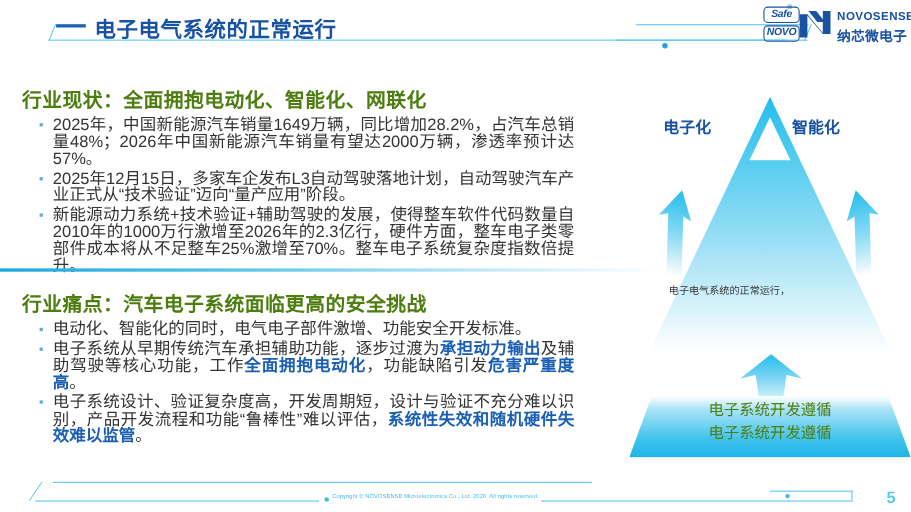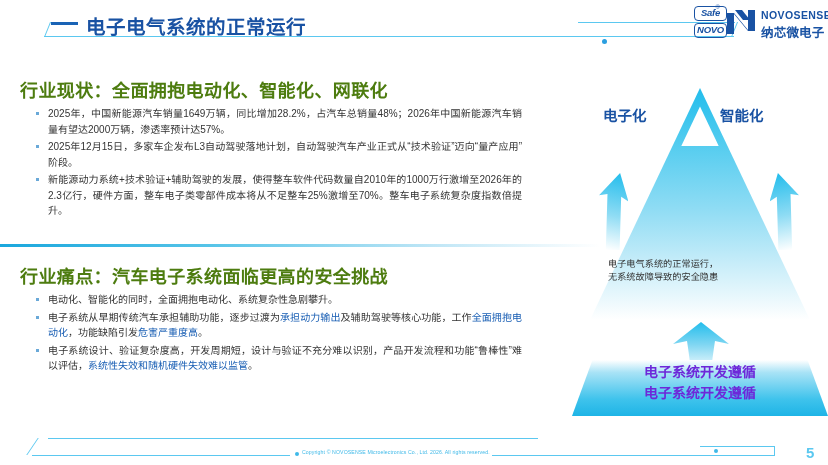--- a/index.html
+++ b/index.html
@@ -191,38 +191,38 @@
   .bullets {
     position: absolute;
     width: 490px;
   }
   #sec1-bullets { left: 32px; top: 106px; }
   #sec2-bullets { left: 32px; top: 292px; }
 
   .bullet {
     position: relative;
     padding-left: 16px;
-    font-size: 10px;
+    font-size: 15px;
     line-height: 15.5px;
     color: #333333;
     margin-bottom: 2px;
     text-align: justify;
   }
   .bullet::before {
     content: "";
     position: absolute;
     left: 4px;
     top: 6px;
     width: 3px;
     height: 3px;
     background: #6aa9d8;
   }
   .bullet b {
     color: #1a5fb4;
-    font-weight: normal;
+    font-weight: bold;
   }
 
   
   .diagram {
     position: absolute;
     left: 572px;
     top: 60px;
     width: 256px;
     height: 355px;
   }
@@ -292,22 +292,22 @@
     clip-path: polygon(8% 0%, 92% 0%, 100% 100%, 0% 100%);
     background: linear-gradient(to bottom, #ffffff 0%, #a9e3f6 22%, #3fc3ec 70%, #1eb4e6 100%);
   }
   .base-text {
     position: absolute;
     left: 0px;
     top: 302px;
     width: 256px;
     text-align: center;
     font-size: 14px;
-    font-weight: bold;
-    color: #6d28d9;
+    font-weight: normal;
+    color: #4d7c0f;
     line-height: 21px;
   }
 
   
   .footer {
     position: absolute;
     left: 0;
     top: 430px;
     width: 828px;
     height: 35px;
@@ -433,21 +433,21 @@
   <div class="bullets" id="sec1-bullets">
     <div class="bullet">2025年，中国新能源汽车销量1649万辆，同比增加28.2%，占汽车总销量48%；2026年中国新能源汽车销量有望达2000万辆，渗透率预计达57%。</div>
     <div class="bullet">2025年12月15日，多家车企发布L3自动驾驶落地计划，自动驾驶汽车产业正式从“技术验证”迈向“量产应用”阶段。</div>
     <div class="bullet">新能源动力系统+技术验证+辅助驾驶的发展，使得整车软件代码数量自2010年的1000万行激增至2026年的2.3亿行，硬件方面，整车电子类零部件成本将从不足整车25%激增至70%。整车电子系统复杂度指数倍提升。</div>
   </div>
 
   <div class="divider"></div>
 
   <div class="section-title" id="sec2-title">行业痛点：汽车电子系统面临更高的安全挑战</div>
   <div class="bullets" id="sec2-bullets">
-    <div class="bullet">电动化、智能化的同时，全面拥抱电动化、系统复杂性急剧攀升。</div>
+    <div class="bullet">电动化、智能化的同时，电气电子部件激增、功能安全开发标准。</div>
     <div class="bullet">电子系统从早期传统汽车承担辅助功能，逐步过渡为<b>承担动力输出</b>及辅助驾驶等核心功能，工作<b>全面拥抱电动化</b>，功能缺陷引发<b>危害严重度高</b>。</div>
     <div class="bullet">电子系统设计、验证复杂度高，开发周期短，设计与验证不充分难以识别，产品开发流程和功能“鲁棒性”难以评估，<b>系统性失效和随机硬件失效难以监管</b>。</div>
   </div>
 
   <div class="diagram">
     <div class="pyramid"></div>
     <div class="pyramid-notch"></div>
 
     <div class="lbl-left">电子化</div>
     <div class="lbl-right">智能化</div>
@@ -469,21 +469,20 @@
           <stop offset="0%" stop-color="#23bdec"></stop>
           <stop offset="55%" stop-color="#8fdcf4"></stop>
           <stop offset="100%" stop-color="#ffffff"></stop>
         </linearGradient>
       </defs>
       <path d="M16 0 L32 26 L24 23 L14 78 L0 78 L10 23 L2 26 Z" transform="rotate(-12 17 39)" fill="url(#gr)"></path>
     </svg>
 
     <div class="pyr-caption">
         <div>电子电气系统的正常运行，</div>
-        <div>无系统故障导致的安全隐患</div>
       </div>
 
     <svg class="up-arrow-big" viewBox="0 0 60 50">
       <defs>
         <linearGradient id="gb" x1="0" y1="0" x2="0" y2="1">
           <stop offset="0%" stop-color="#23bdec"></stop>
           <stop offset="45%" stop-color="#7fd6f2"></stop>
           <stop offset="100%" stop-color="#ffffff"></stop>
         </linearGradient>
       </defs>

